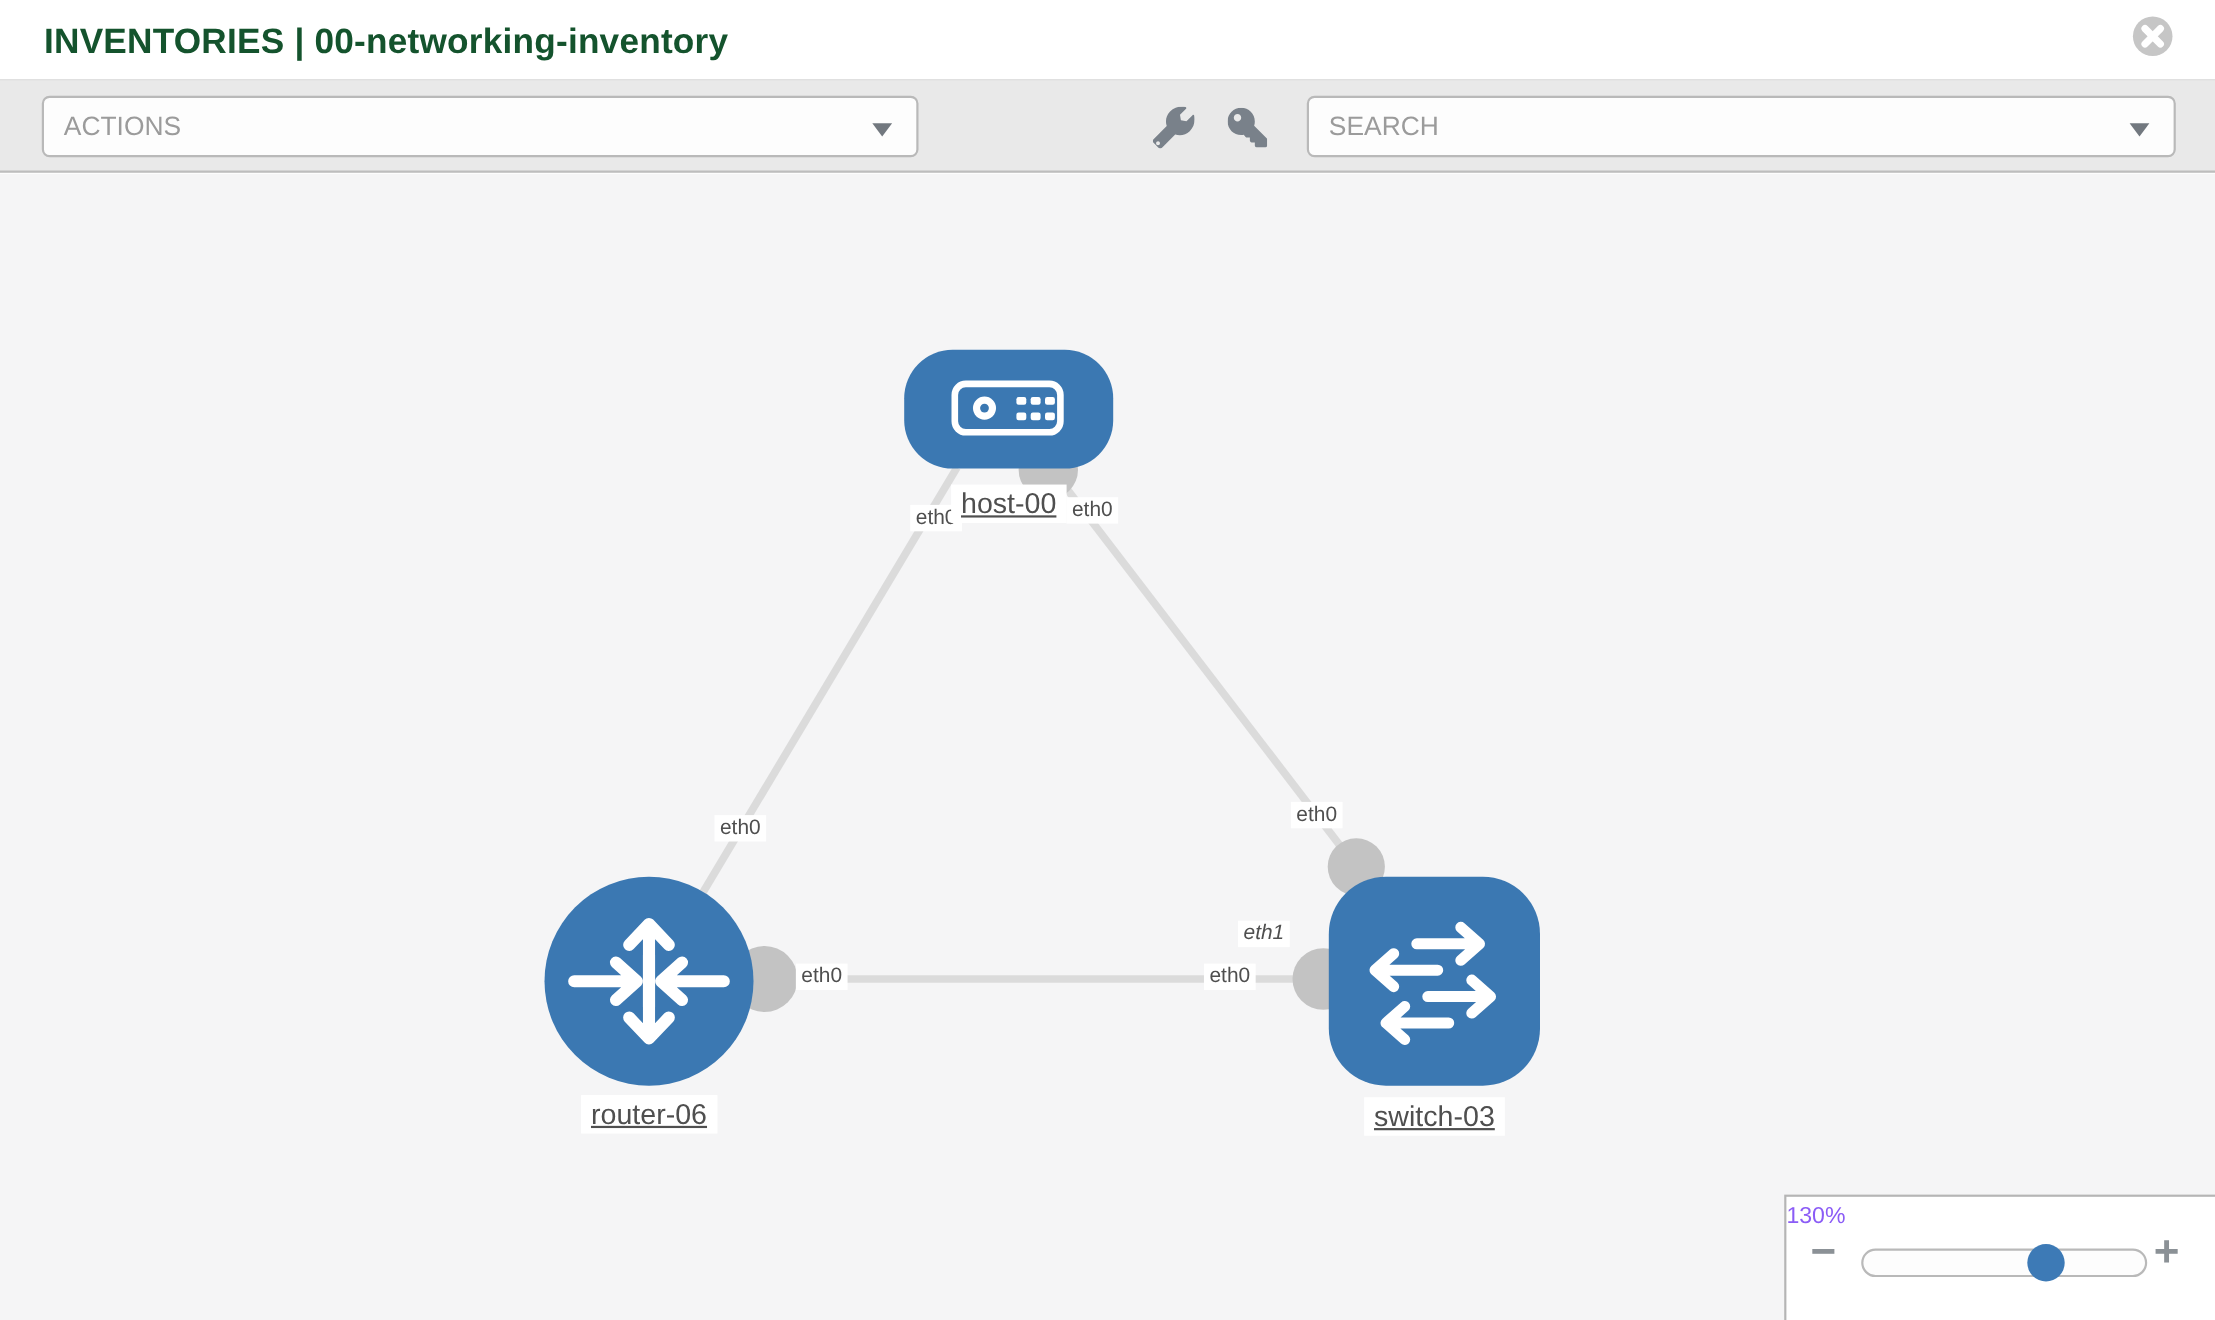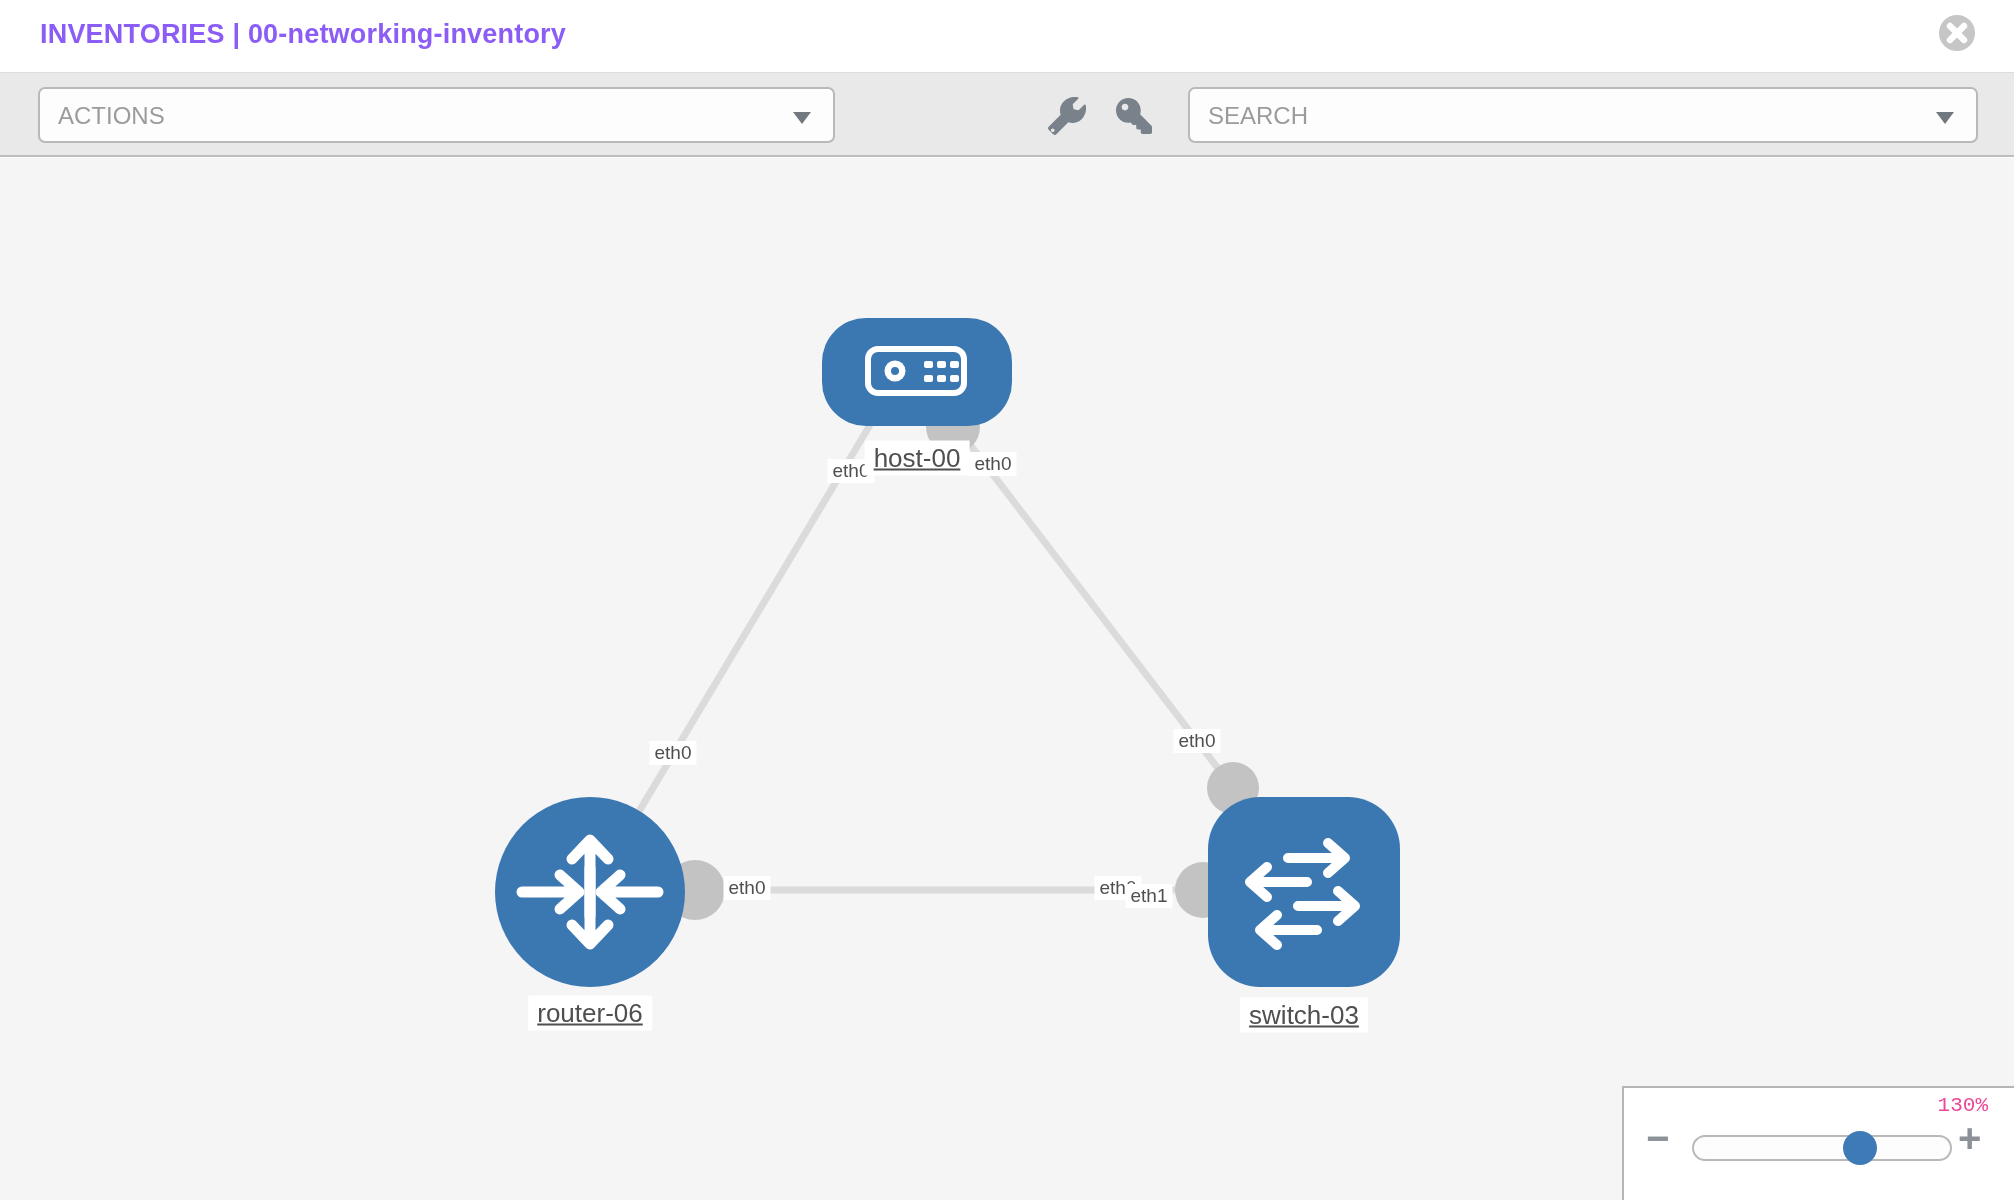--- a/index.html
+++ b/index.html
@@ -1,21 +1,21 @@
 <!DOCTYPE html>
 <html><head>
 <meta charset="utf-8">
 <style>
   * { margin:0; padding:0; box-sizing:border-box; }
   html,body { width:2014px; height:1200px; overflow:hidden; }
   body { font-family:"Liberation Sans", sans-serif; background:#ffffff; position:relative; }
 
   
   .header { position:absolute; top:0; left:0; width:2014px; height:72px; background:#ffffff; }
-  .page-title { position:absolute; left:40px; top:19px; font-size:27px; font-weight:700; color:#8b5cf6; letter-spacing:.2px; }
+  .page-title { position:absolute; left:40px; top:19px; font-size:32px; font-weight:700; color:#14532d; letter-spacing:.2px; }
   .close-btn { position:absolute; left:1938px; top:14px; width:38px; height:38px; border:none; background:transparent; cursor:pointer; }
 
   
   .toolbar { position:absolute; top:72px; left:0; width:2014px; height:85px; background:#e9e9e9; border-top:1px solid #dddddd; border-bottom:2px solid #bdbdbd; }
   .select-box { position:absolute; top:14px; height:56px; background:#fdfdfd; border:2px solid #b9b9b9; border-radius:7px; cursor:pointer; }
   .select-box .sel-label { position:absolute; left:18px; top:13px; font-size:24px; color:#9b9b9b; }
   .caret { position:absolute; right:22px; top:23px; width:0; height:0; border-left:9px solid transparent; border-right:9px solid transparent; border-top:12px solid #72787f; }
   .actions-box { left:38px; width:797px; }
   .search-box  { left:1188px; width:790px;padding-left:24px; }
   .tool-icon-btn { position:absolute; top:24px; width:44px; height:40px; background:transparent; border:none; cursor:pointer; }
@@ -27,21 +27,21 @@
   .topology-svg { position:absolute; top:0; left:0; }
 
   
   .chip { position:absolute; transform:translate(-50%,-50%); background:#ffffff; color:#4f4f4f; white-space:nowrap; }
   .chip.iface { font-size:19px; padding:1px 5px; z-index:3; }
   .chip.iface-over { z-index:4; }
   .chip.nodename { font-size:26px; padding:2px 9px; z-index:5;text-decoration:underline; }
 
   
   .zoom-panel { position:absolute; left:1622px; top:1086px; width:400px; height:120px; background:#ffffff; border:2px solid #b5b5b5; }
-  .zoom-level { position:absolute; left:0; top:6px; width:364px; text-align:right; font-size:21px; color:#ec4899;font-family:Liberation Mono, monospace; }
+  .zoom-level { position:absolute; left:0; top:6px; width:364px; text-align:left; font-size:21px; color:#8b5cf6; }
   .zoom-minus, .zoom-plus { position:absolute; top:30px; background:transparent; border:none; font-size:40px; font-weight:700; color:#8b9196; cursor:pointer; line-height:1; }
   .zoom-minus { left:22px; }
   .zoom-plus { left:334px; }
   .zoom-track { position:absolute; left:68px; top:47px; width:260px; height:26px; background:#fdfdfd; border:2px solid #b9b9b9; border-radius:13px; cursor:pointer; }
   .zoom-handle { position:absolute; left:219px; top:43px; width:34px; height:34px; border-radius:50%; background:#3d7ab6; cursor:pointer; }
 </style>
 </head>
 <body>
 
 <div class="header">
@@ -131,21 +131,21 @@
 
   <div class="chip iface" style="left:851px; top:313px;">eth0</div>
   <div class="chip nodename" style="left:917px; top:300px;">host-00</div>
   <div class="chip iface" style="left:993px; top:306px;">eth0</div>
 
   <div class="chip iface" style="left:673px; top:595px;">eth0</div>
   <div class="chip iface" style="left:1197px; top:583px;">eth0</div>
 
   <div class="chip iface" style="left:747px; top:730px;">eth0</div>
   <div class="chip iface" style="left:1118px; top:730px;">eth0</div>
-  <div class="chip iface iface-over" style="left:1149px; top:738px;">eth1</div>
+  <div class="chip iface iface-over" style="left:1149px; top:691px;font-style:italic;">eth1</div>
 
   <div class="chip nodename" style="left:590px; top:855px;">router-06</div>
   <div class="chip nodename" style="left:1304px; top:857px;">switch-03</div>
 </div>
 
 <div class="zoom-panel">
   <div class="zoom-level">130%</div>
   <button class="zoom-minus">−</button>
   <div class="zoom-track"></div>
   <div class="zoom-handle"></div>

